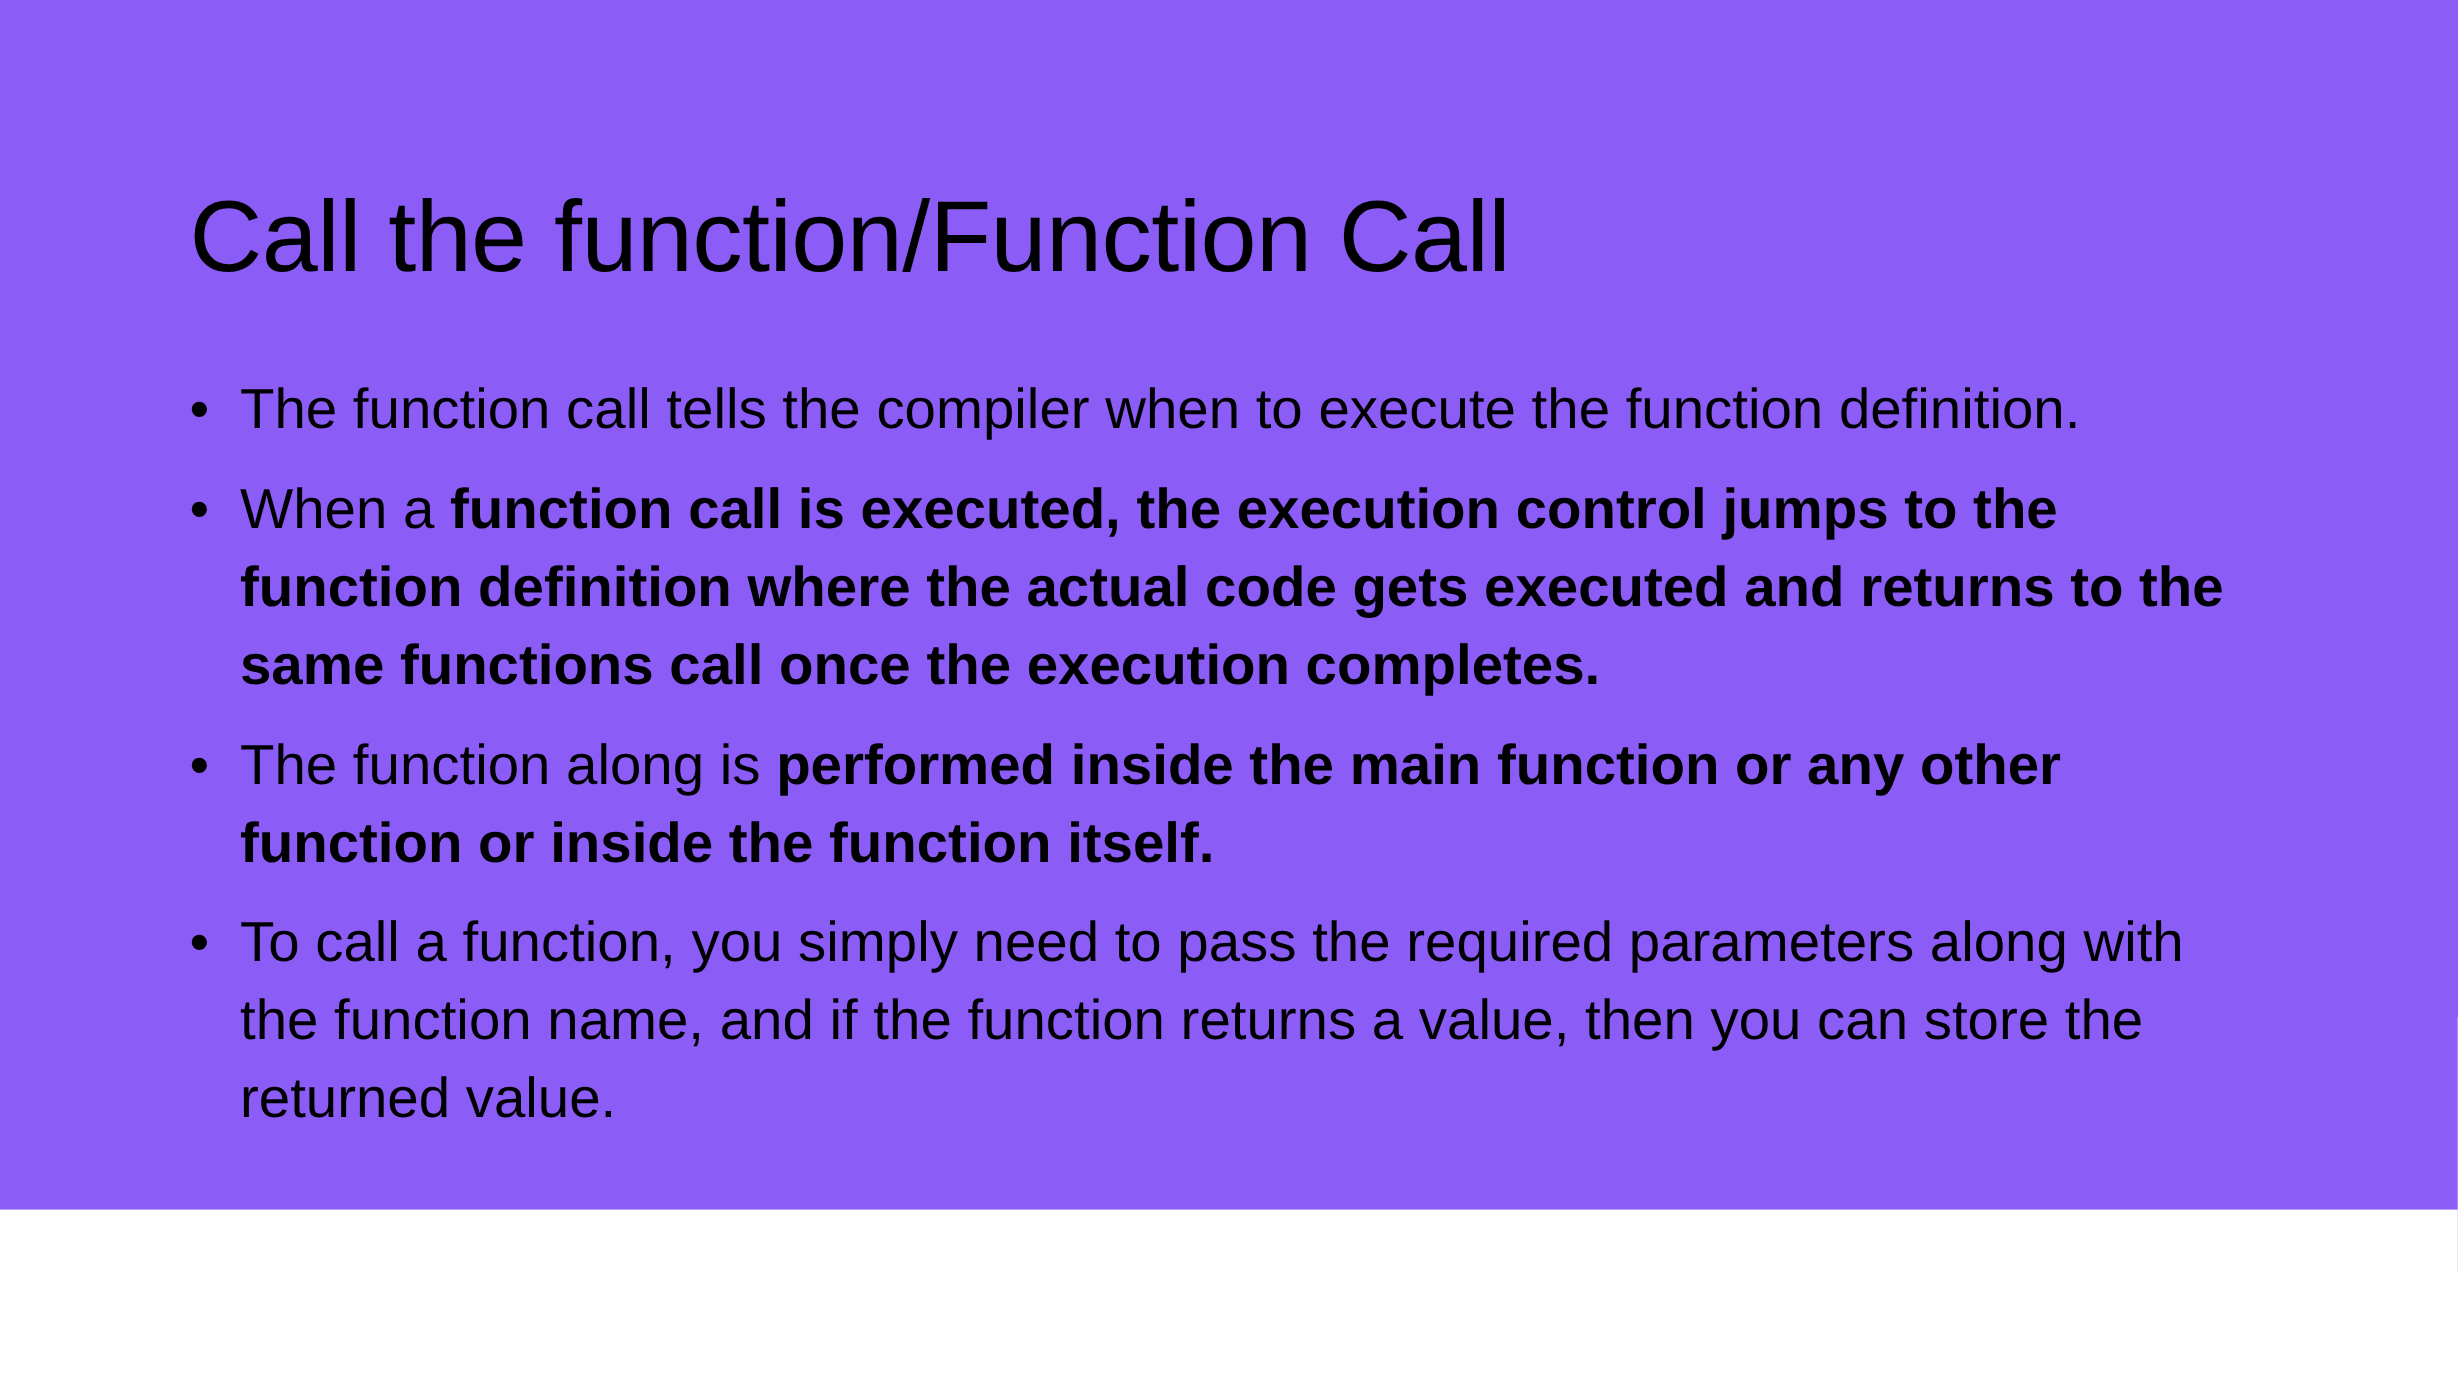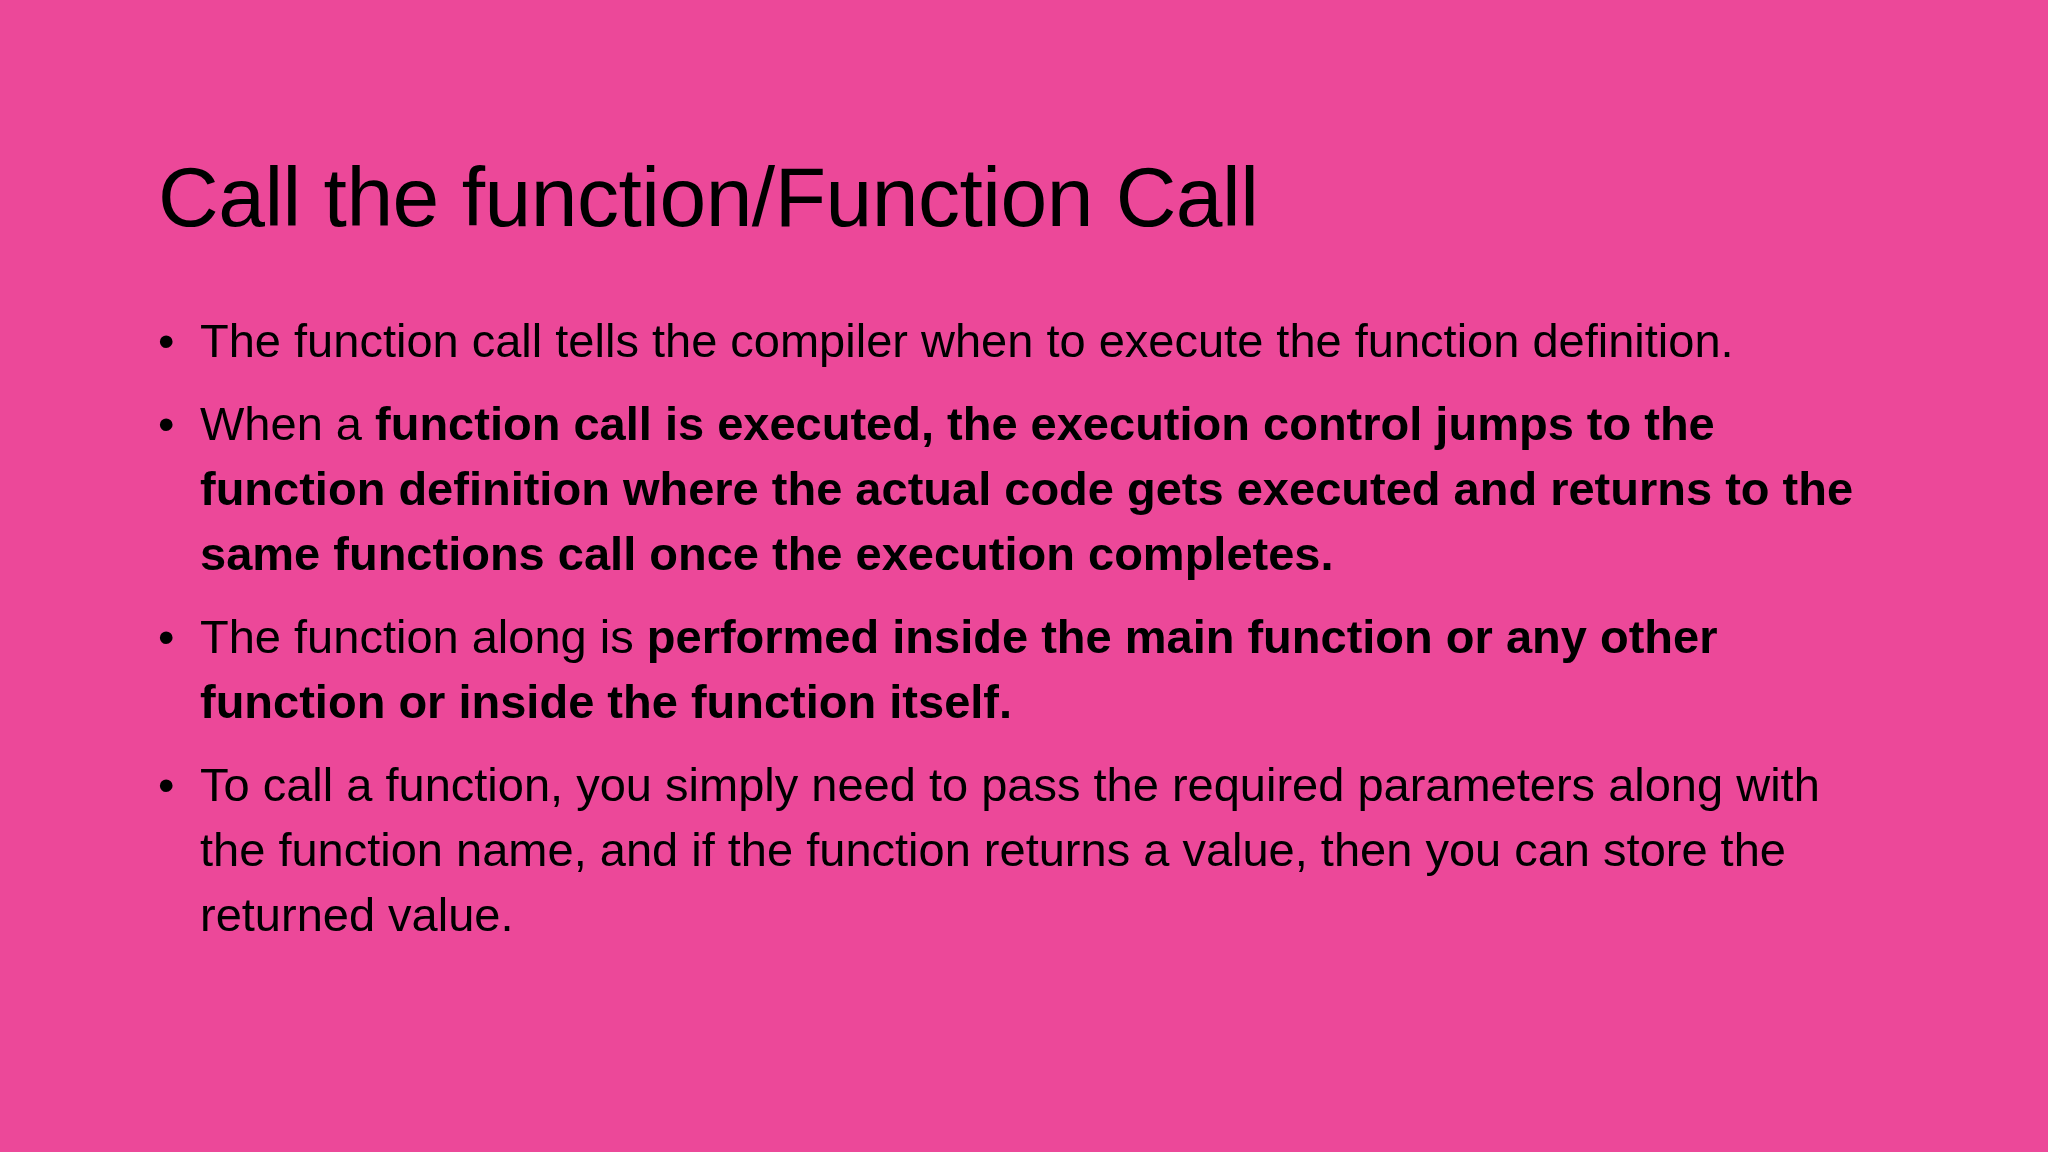--- a/index.html
+++ b/index.html
@@ -13,22 +13,22 @@
     height: 1152px;
     overflow: hidden;
     font-family: "Liberation Sans", sans-serif;
     color: #000000;
     -webkit-font-smoothing: antialiased;
   }
 
   .slide {
     position: relative;
     width: 2048px;
-    height: 1152px;
-    background: #ec4899;
+    height: 1008px;
+    background: #8b5cf6;
     box-sizing: border-box;
   }
 
   
   .slide-title {
     position: absolute;
     left: 158px;
     top: 96px;
     width: 1760px;
     font-size: 84px;

